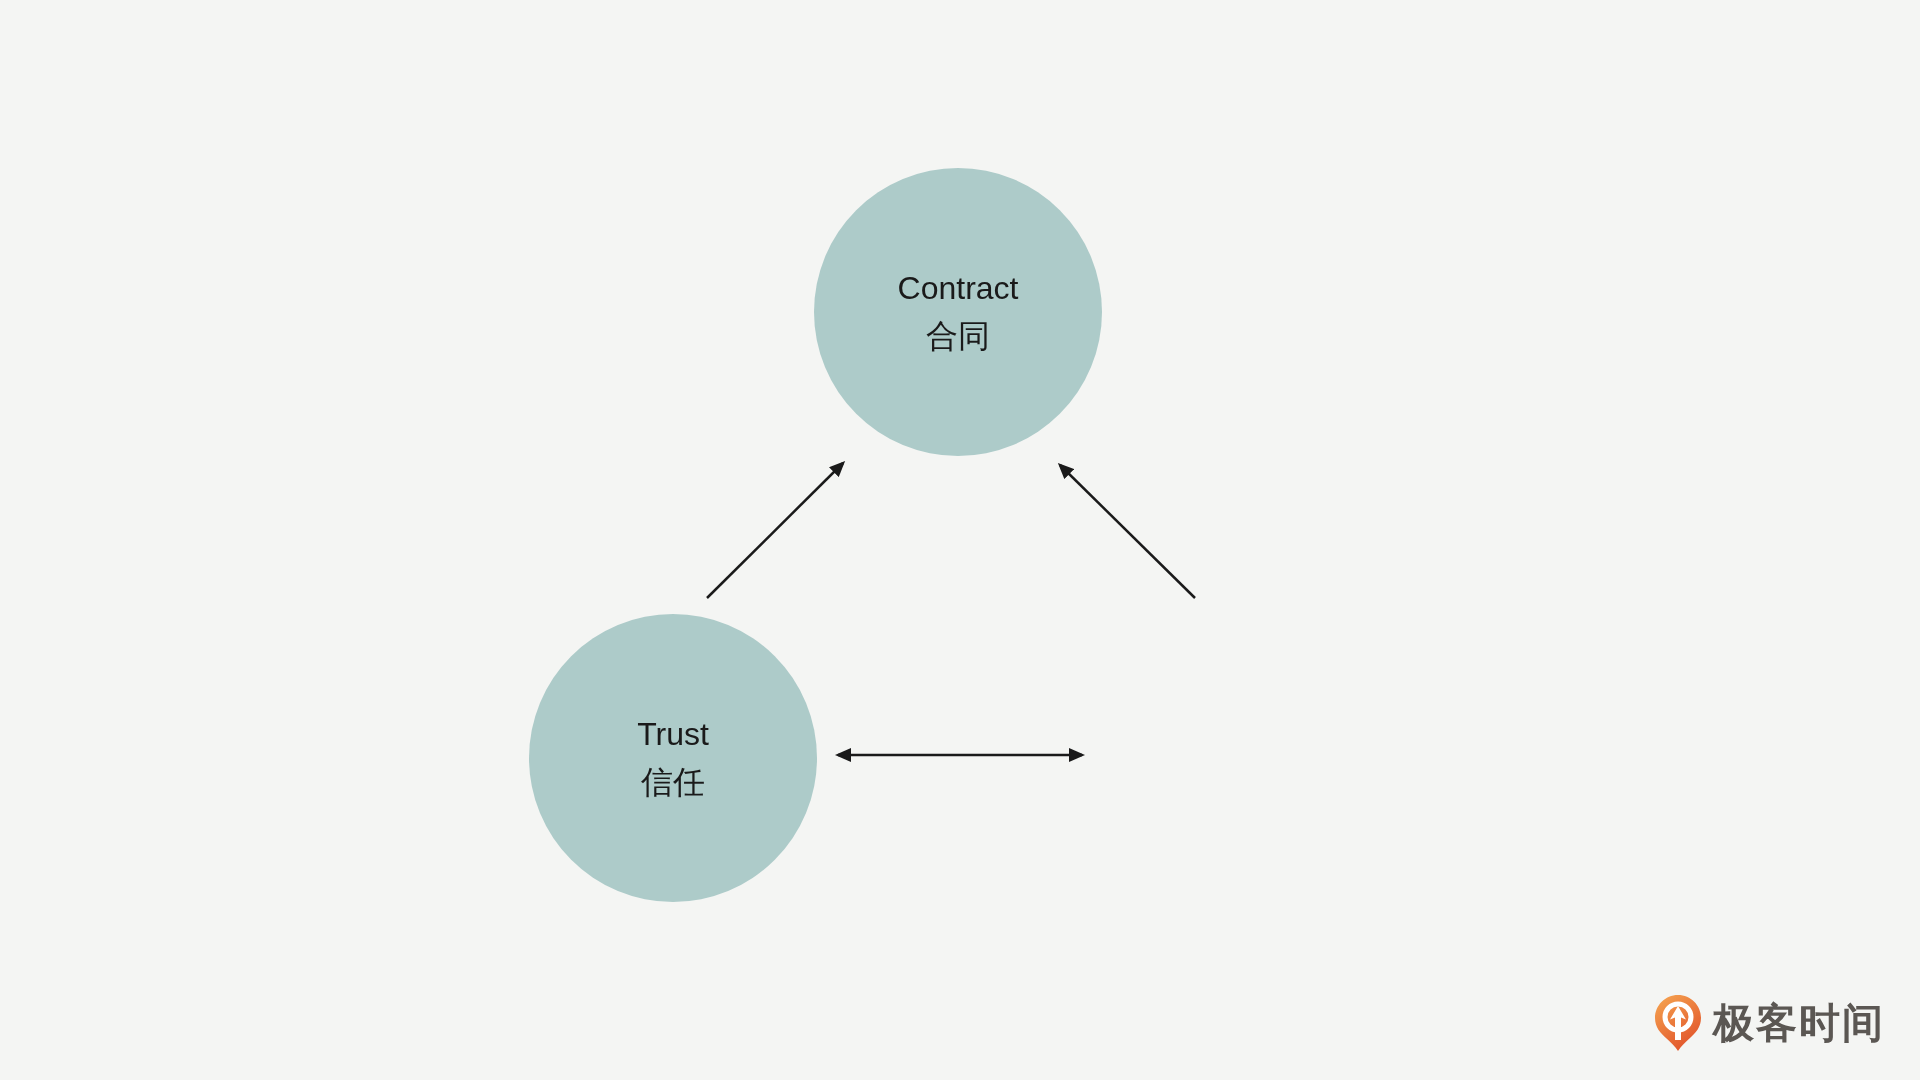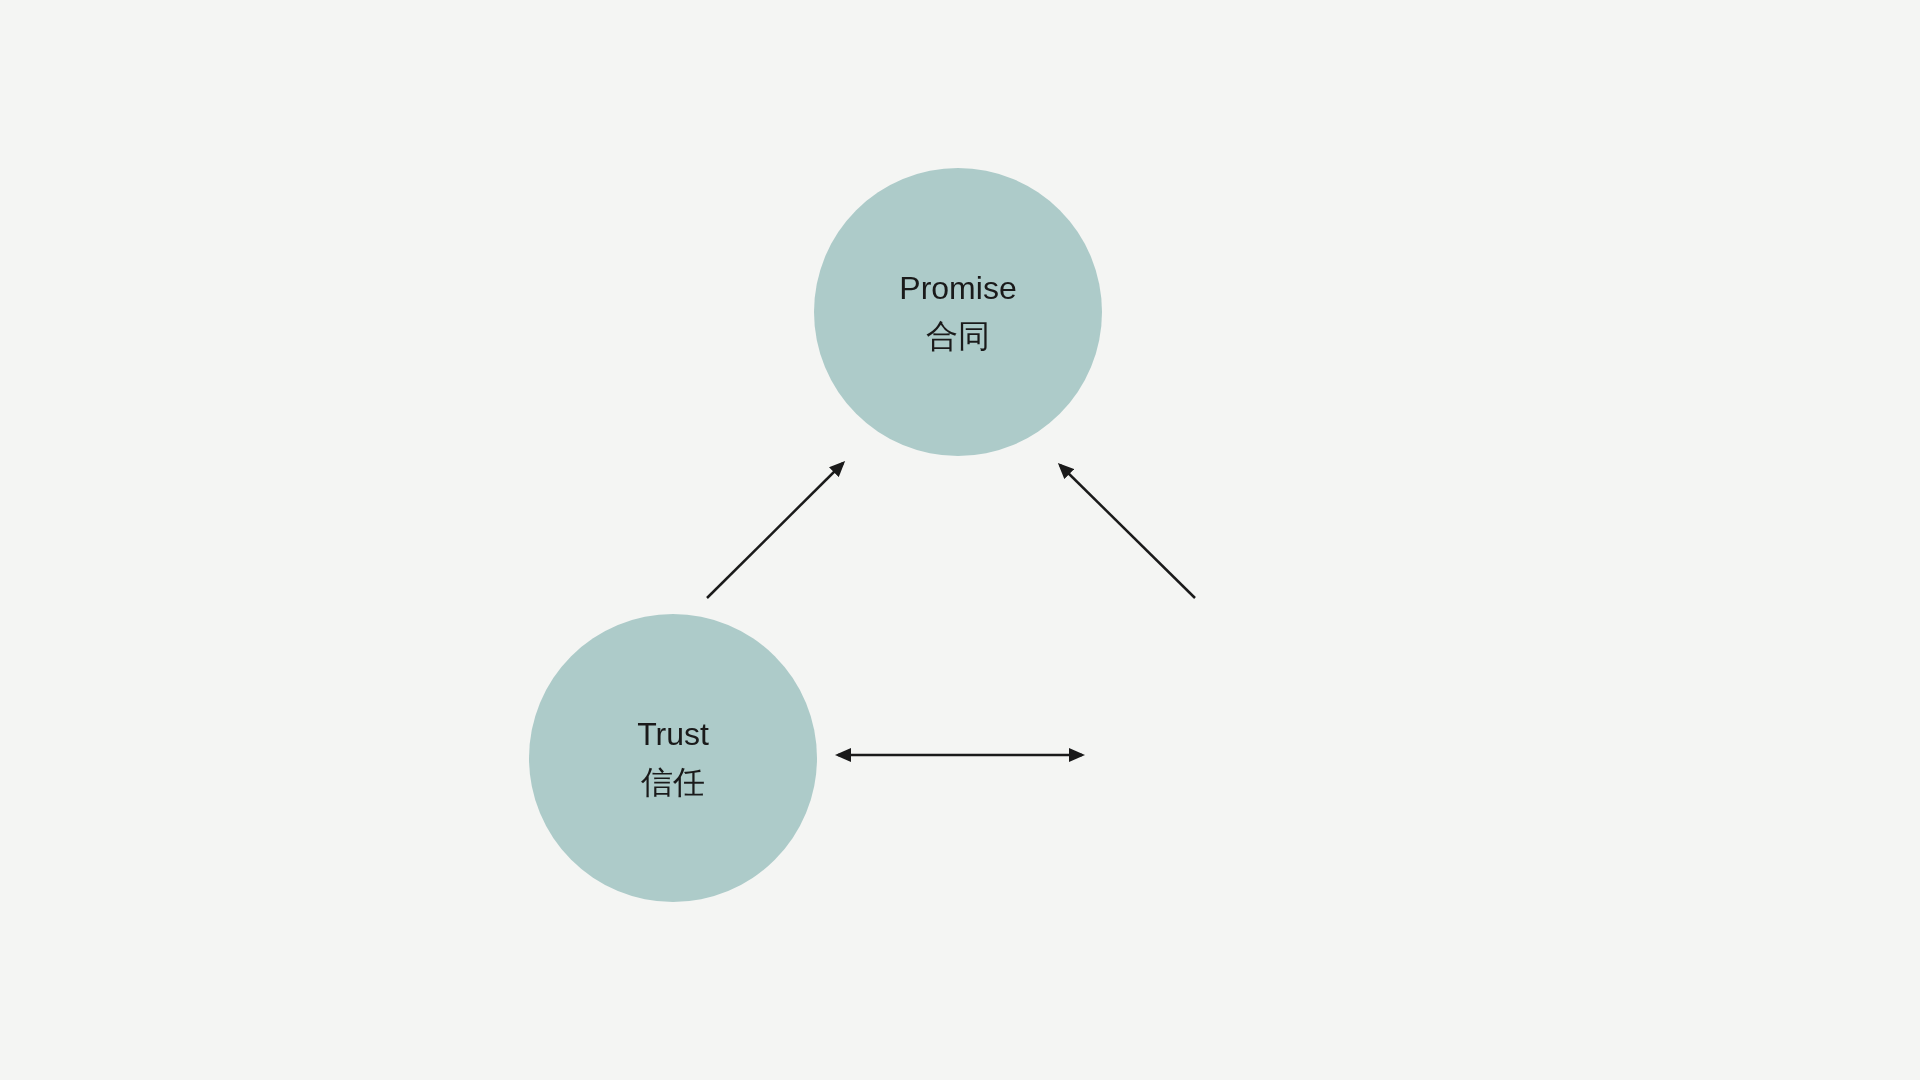--- a/index.html
+++ b/index.html
@@ -36,24 +36,40 @@
       <marker id="ah" viewBox="0 0 16 14" markerWidth="16" markerHeight="14" refX="13" refY="7" orient="auto-start-reverse" markerUnits="userSpaceOnUse">
         <path d="M0 0 L16 7 L0 14 Z" fill="#1a1a1a"></path>
       </marker>
     </defs>
     <line x1="707" y1="598" x2="843" y2="463" stroke="#1a1a1a" stroke-width="2.5" marker-end="url(#ah)"></line>
     <line x1="1195" y1="598" x2="1060" y2="465" stroke="#1a1a1a" stroke-width="2.5" marker-end="url(#ah)"></line>
     <line x1="838" y1="755" x2="1082" y2="755" stroke="#1a1a1a" stroke-width="2.5" marker-start="url(#ah)" marker-end="url(#ah)"></line>
   </svg>
 
   <div class="node node-contract">
-    <div class="label-en">Promise</div>
+    <div class="label-en">Contract</div>
     <div class="label-zh">合同</div>
   </div>
 
   <div class="node node-trust">
     <div class="label-en">Trust</div>
     <div class="label-zh">信任</div>
   </div>
 
 
+  <div class="logo">
+    <svg width="48" height="58" viewBox="0 0 48 58">
+      <defs>
+        <linearGradient id="pinGrad" x1="0.2" y1="0" x2="0.8" y2="1">
+          <stop offset="0" stop-color="#f4a04e"></stop>
+          <stop offset="1" stop-color="#e04e28"></stop>
+        </linearGradient>
+      </defs>
+      <path d="M24 1 C11.3 1 1 11.3 1 24 C1 33.2 6.2 38.9 12.8 44.8
+               C17.2 48.8 21.2 52.6 24 57 C26.8 52.6 30.8 48.8 35.2 44.8
+               C41.8 38.9 47 33.2 47 24 C47 11.3 36.7 1 24 1 Z" fill="url(#pinGrad)"></path>
+      <circle cx="24" cy="23" r="13" fill="none" stroke="#ffffff" stroke-width="5"></circle>
+      <path d="M24 12 L32 25.5 L27 23.5 L27 46 L21 46 L21 23.5 L16 25.5 Z" fill="#ffffff"></path>
+    </svg>
+    <span class="logo-text">极客时间</span>
+  </div>
 
 </div>
 
 </body></html>

